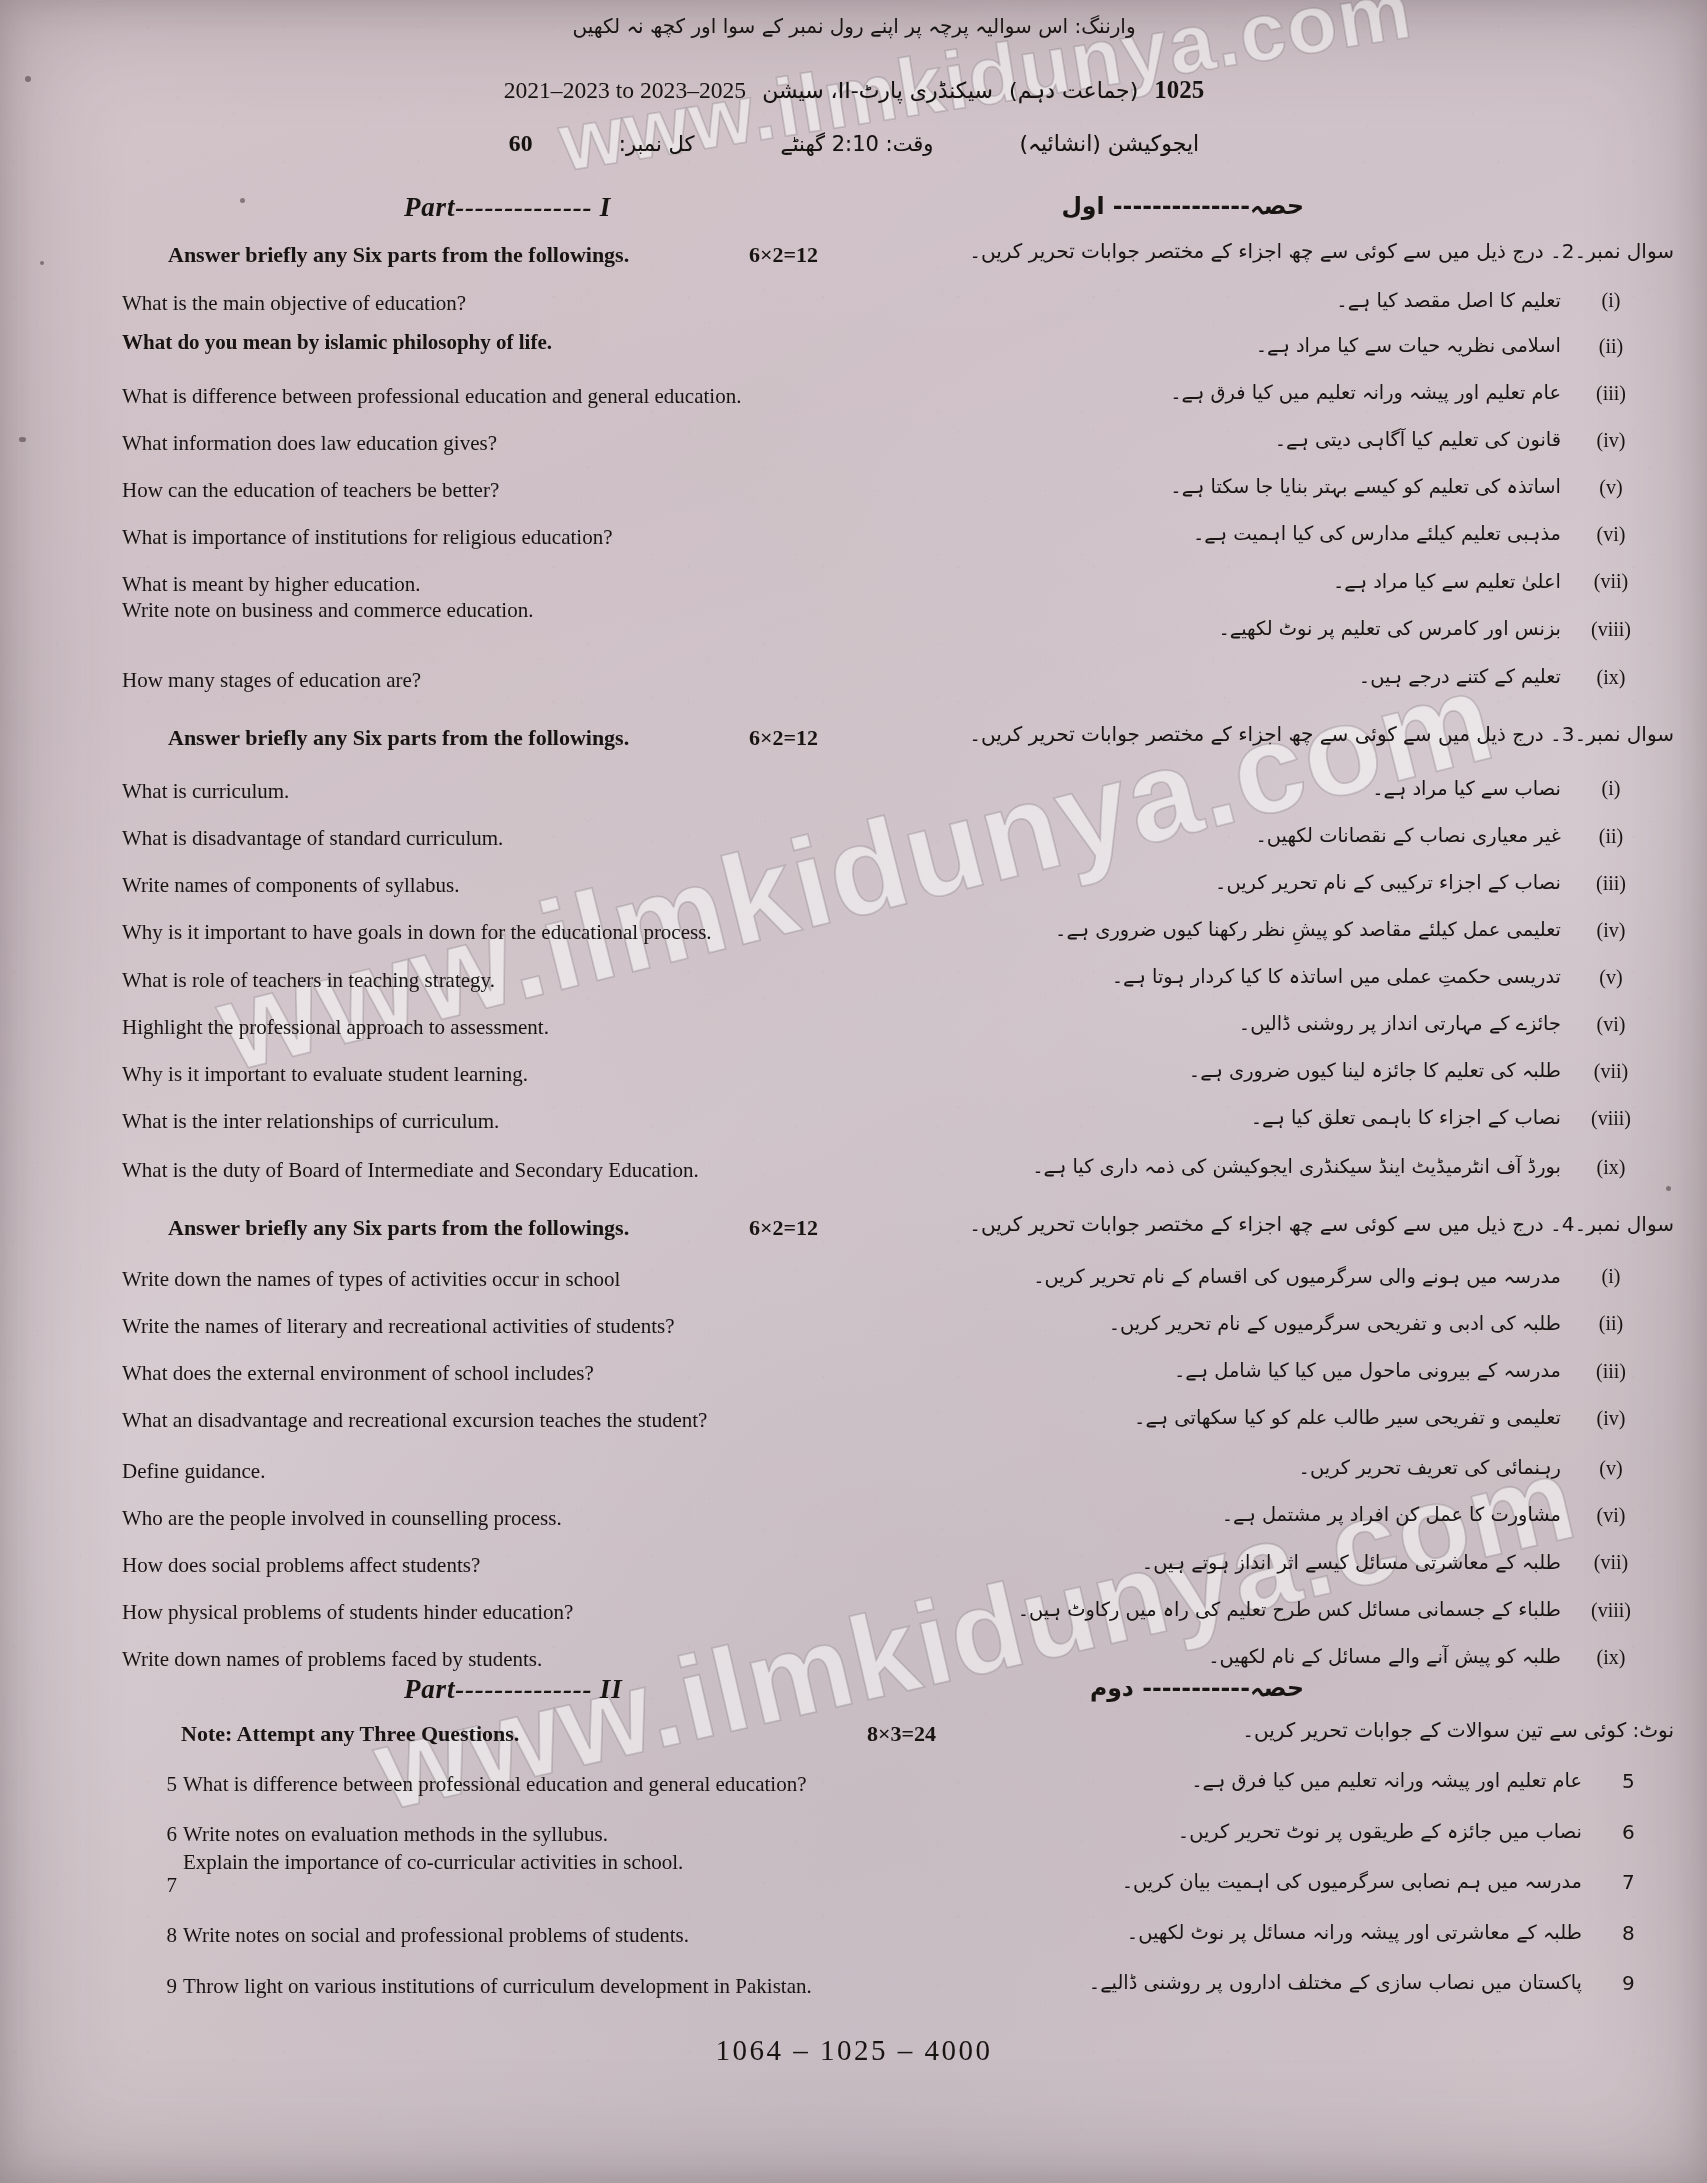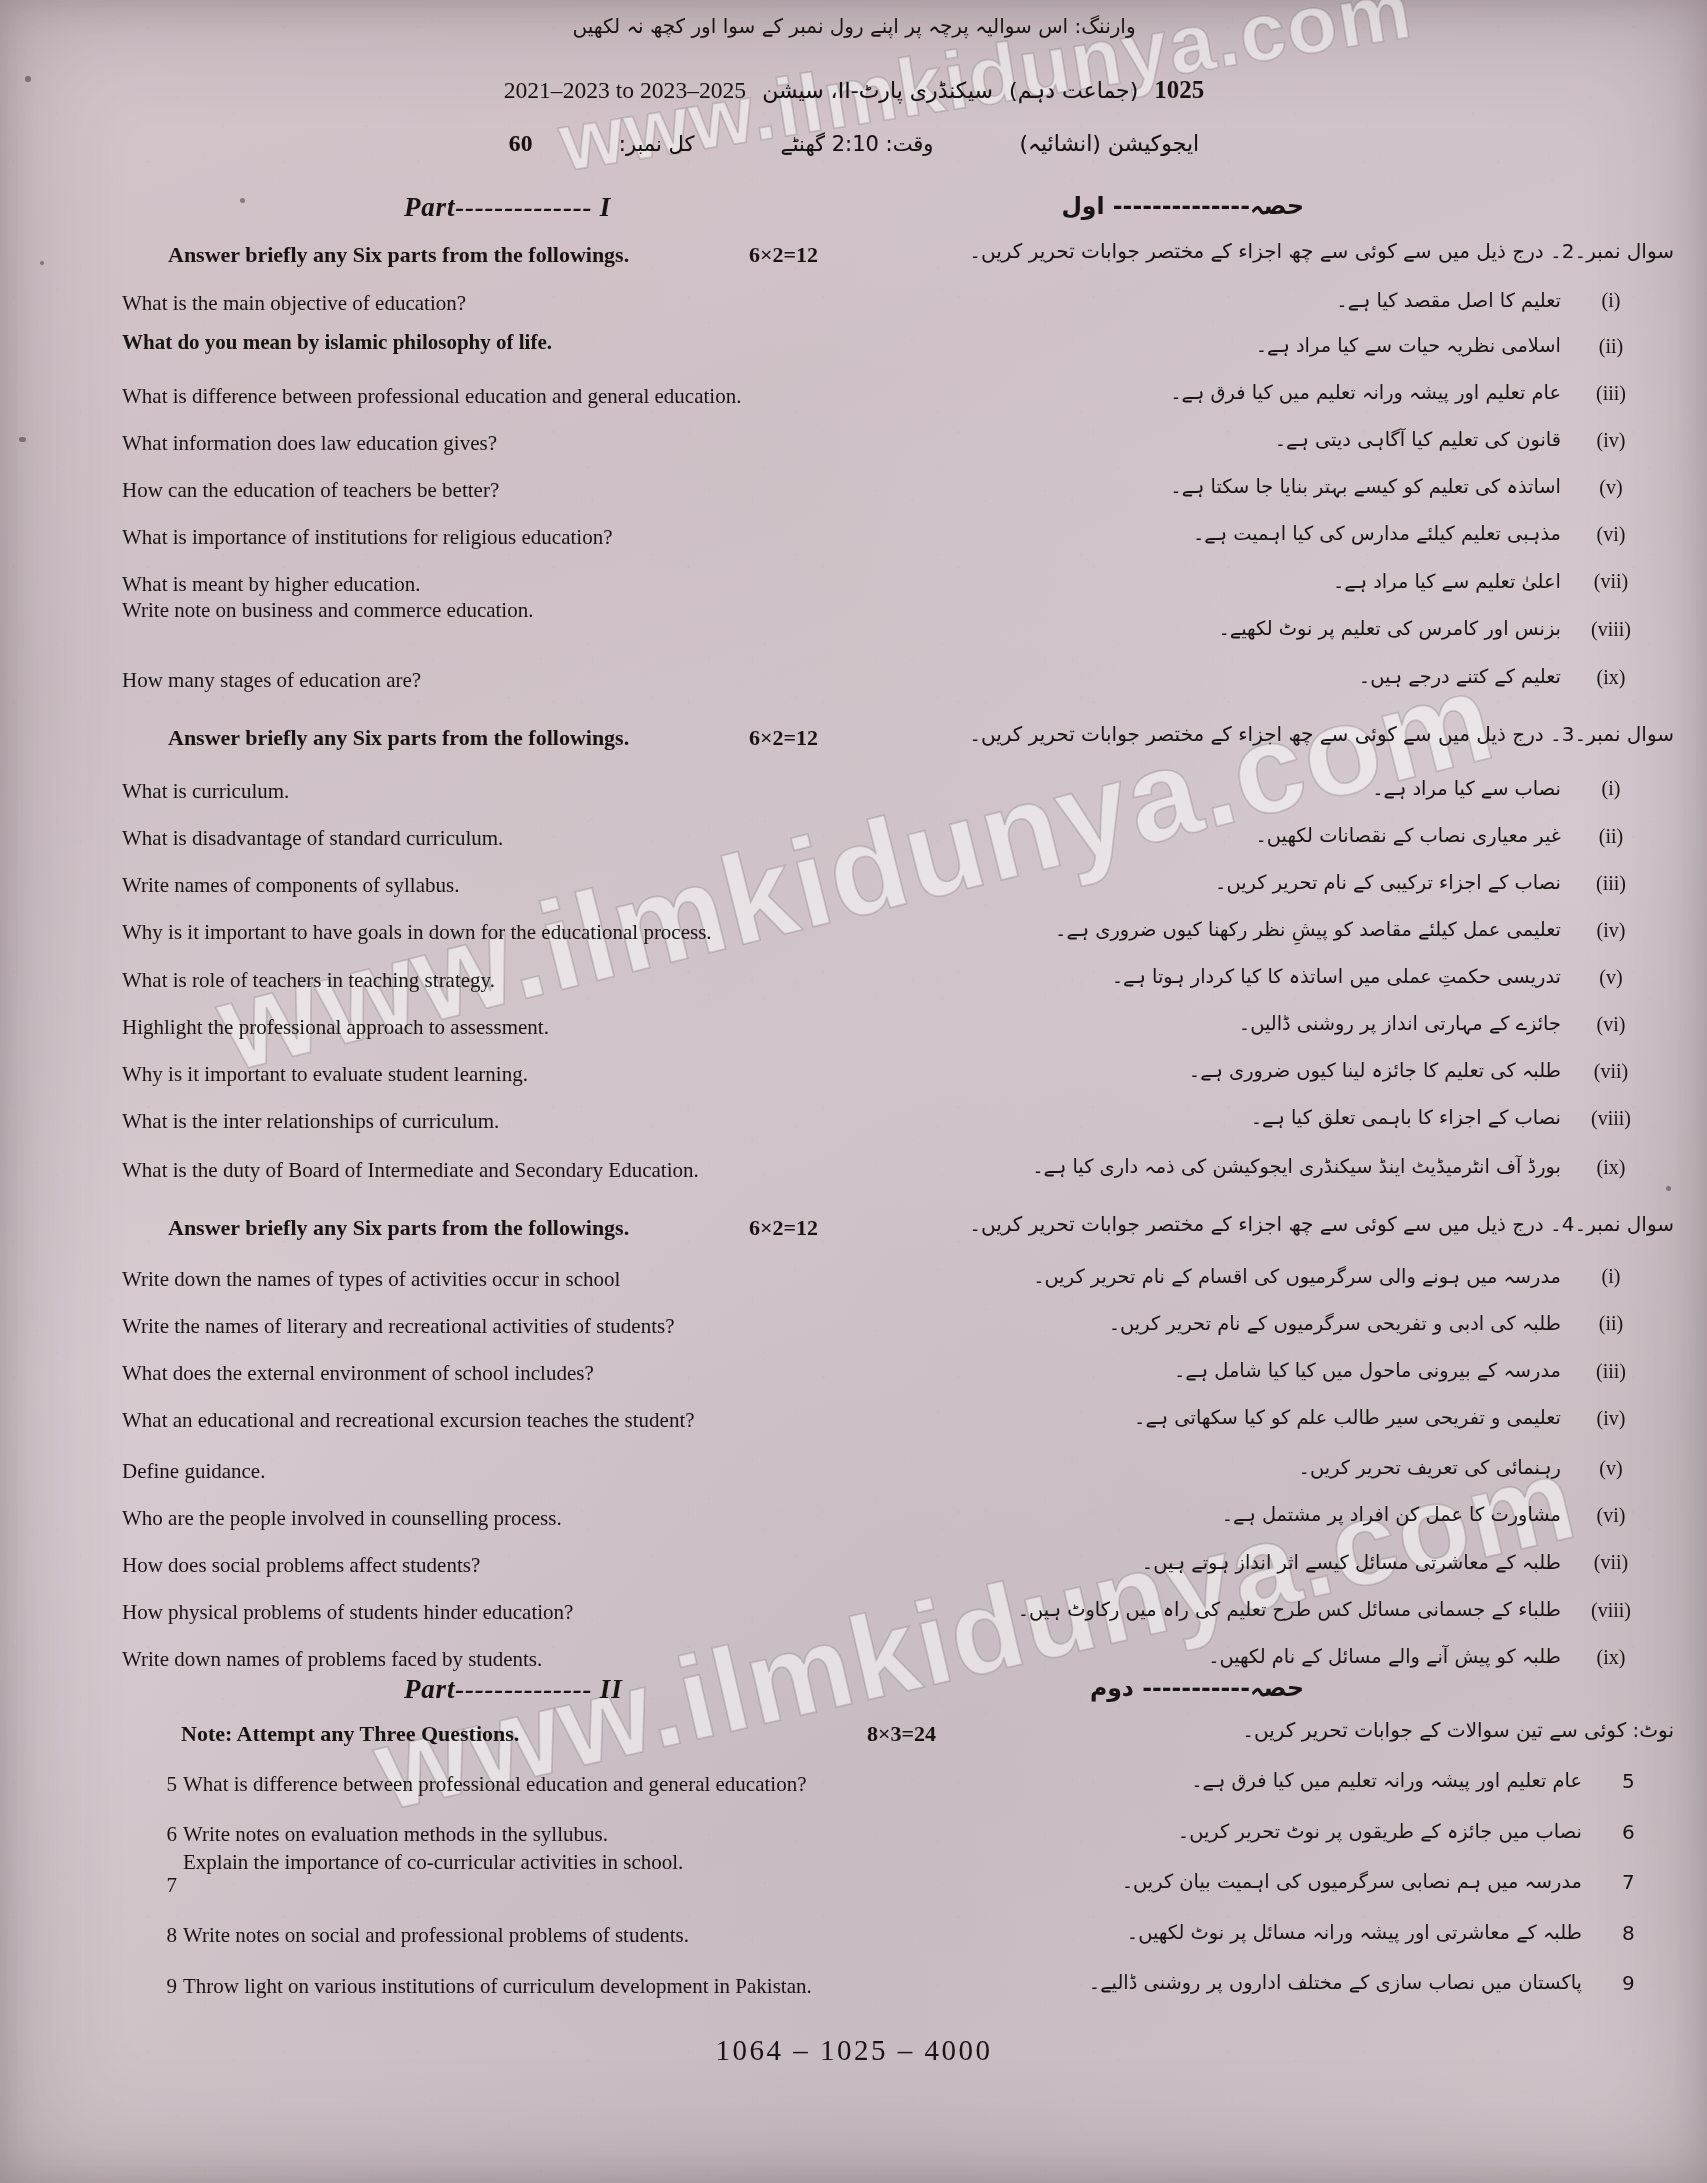--- a/index.html
+++ b/index.html
@@ -343,21 +343,21 @@
     <div class="item-rom" style="top: 1265px;">(i)</div>
 
     <div class="item-en" style="top: 1314px;">Write the names of literary and recreational activities of students?</div>
     <div class="item-ur" style="top: 1312px;">طلبہ کی ادبی و تفریحی سرگرمیوں کے نام تحریر کریں۔</div>
     <div class="item-rom" style="top: 1312px;">(ii)</div>
 
     <div class="item-en" style="top: 1361px;">What does the external environment of school includes?</div>
     <div class="item-ur" style="top: 1359px;">مدرسہ کے بیرونی ماحول میں کیا کیا شامل ہے۔</div>
     <div class="item-rom" style="top: 1360px;">(iii)</div>
 
-    <div class="item-en" style="top: 1408px;">What an educational and recreational excursion teaches the student?</div>
+    <div class="item-en" style="top: 1408px;">What an disadvantage and recreational excursion teaches the student?</div>
     <div class="item-ur" style="top: 1406px;">تعلیمی و تفریحی سیر طالب علم کو کیا سکھاتی ہے۔</div>
     <div class="item-rom" style="top: 1407px;">(iv)</div>
 
     <div class="item-en" style="top: 1459px;">Define guidance.</div>
     <div class="item-ur" style="top: 1456px;">رہنمائی کی تعریف تحریر کریں۔</div>
     <div class="item-rom" style="top: 1457px;">(v)</div>
 
     <div class="item-en" style="top: 1506px;">Who are the people involved in counselling process.</div>
     <div class="item-ur" style="top: 1503px;">مشاورت کا عمل کن افراد پر مشتمل ہے۔</div>
     <div class="item-rom" style="top: 1504px;">(vi)</div>

